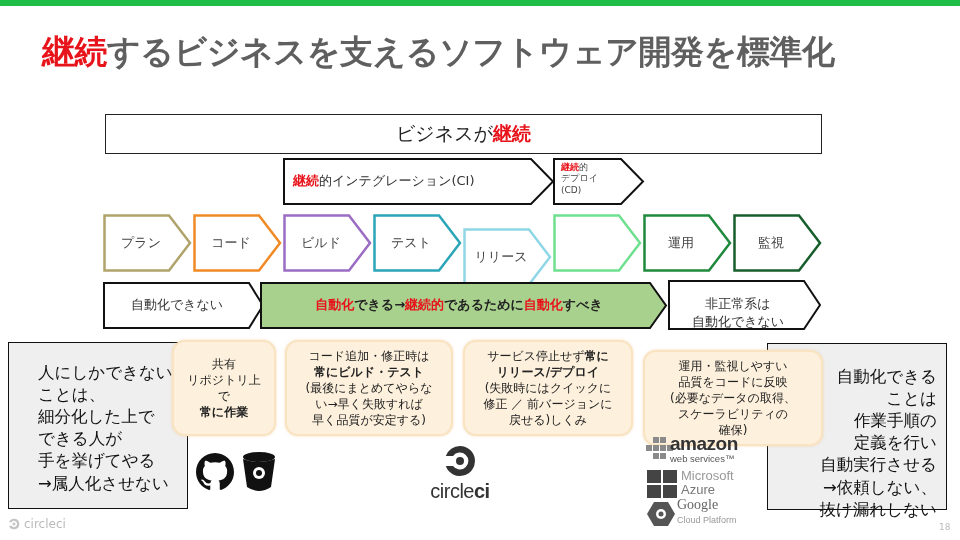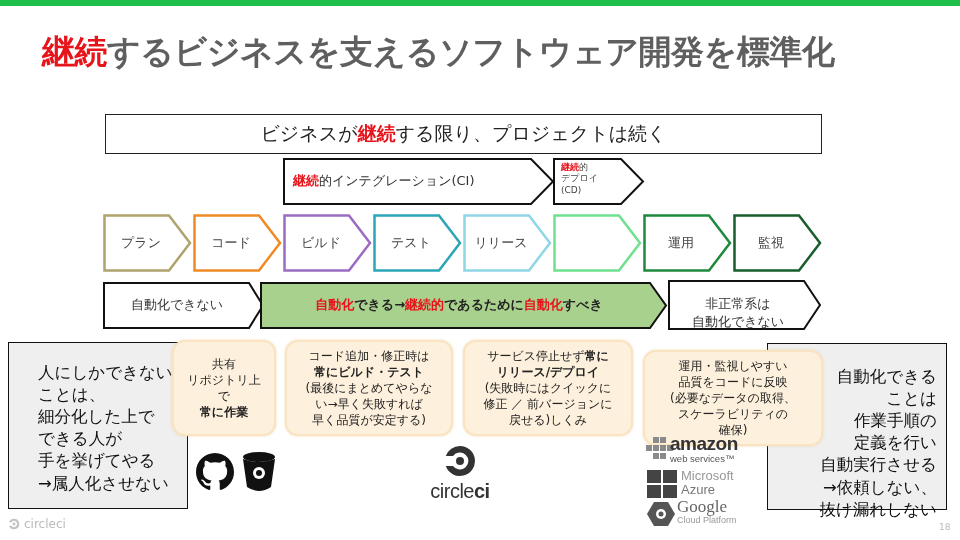--- a/index.html
+++ b/index.html
@@ -31,21 +31,20 @@
 </head>
 <body>
 
 <div class="topbar"></div>
 
 <div class="title"><span class="red">継続</span><span>するビジネスを支えるソフトウェア開発を標準化</span></div>
 
 <div class="banner">
   <span>ビジネスが</span>
     <span class="red">継続</span>
-    <span>する限り、プロジェクトは続く</span>
 </div>
 
 <div class="arrow ci" style="left:283px;top:158px;width:272px;height:47px;">
   <svg width="272" height="47">
       <polygon points="1,1 248,1 270,23.5 248,46 1,46" fill="#fff" stroke="#111" stroke-width="2"></polygon>
     </svg>
   <div class="lbl" style="left:0;top:0;width:250px;height:47px;">
       <span class="red" style="font-weight:bold">継続</span>
       <span>的インテグレーション(CI)</span>
     </div>
@@ -80,21 +79,21 @@
         <polygon points="1.5,1.5 66,1.5 87,29 66,56.5 1.5,56.5" fill="#fff" stroke="#9b6cc4" stroke-width="2.5"></polygon>
       </svg>
       <div class="lbl" style="left: 0px; top: 0px; width: 76px; height: 58px; white-space: pre;">ビルド</div>
     </div>
     <div class="arrow step" style="left: 373px; top: 214px; width: 88px; height: 58px;">
       <svg width="88" height="58">
         <polygon points="1.5,1.5 66,1.5 87,29 66,56.5 1.5,56.5" fill="#fff" stroke="#2ba5b8" stroke-width="2.5"></polygon>
       </svg>
       <div class="lbl" style="left: 0px; top: 0px; width: 76px; height: 58px; white-space: pre;">テスト</div>
     </div>
-    <div class="arrow step" style="left: 463px; top: 214px; width: 88px; height: 72px;">
+    <div class="arrow step" style="left: 463px; top: 228px; width: 88px; height: 72px;">
       <svg width="88" height="58">
         <polygon points="1.5,1.5 66,1.5 87,29 66,56.5 1.5,56.5" fill="#fff" stroke="#8fd6e6" stroke-width="2.5"></polygon>
       </svg>
       <div class="lbl" style="left: 0px; top: 0px; width: 76px; height: 58px; white-space: pre;">リリース</div>
     </div>
     <div class="arrow step" style="left: 553px; top: 214px; width: 88px; height: 58px;">
       <svg width="88" height="58">
         <polygon points="1.5,1.5 66,1.5 87,29 66,56.5 1.5,56.5" fill="#fff" stroke="#6fe08f" stroke-width="2.5"></polygon>
       </svg>
     </div>
@@ -234,21 +233,21 @@
   <div style="position:absolute;left:34px;top:0px;font-size:13px;color:#999;font-family:'Liberation Sans',sans-serif;">Microsoft</div>
   <div style="position:absolute;left:34px;top:14px;font-size:13px;color:#777;font-family:'Liberation Sans',sans-serif;">Azure</div>
 </div>
 
 <div class="logo" style="left:647px;top:498px;width:110px;">
   <svg width="28" height="26" viewBox="0 0 28 26" style="position:absolute;left:0;top:3px;">
       <polygon points="7,1 21,1 28,13 21,25 7,25 0,13" fill="#555"></polygon>
       <circle cx="14" cy="13" r="5" fill="#fff"></circle>
       <circle cx="14" cy="13" r="2.5" fill="#555"></circle>
     </svg>
-  <div style="position:absolute;left:30px;top:-1px;font-size:17px;color:#666;font-family:'Liberation Serif',serif;">Google</div>
+  <div style="position:absolute;left:30px;top:-1px;font-size:14px;color:#666;font-family:'Liberation Serif',serif;">Google</div>
   <div style="position:absolute;left:30px;top:17px;font-size:9px;color:#999;font-family:'Liberation Sans',sans-serif;white-space:nowrap;">Cloud Platform</div>
 </div>
 
 <div class="footer-logo">
   <svg width="12" height="12" viewBox="0 0 34 34">
       <path d="M17 2 A15 15 0 1 1 2.8 22 L10 22 A8.5 8.5 0 1 0 10 12 L2.8 12 A15 15 0 0 1 17 2 Z" fill="#c4c4c4"></path>
       <circle cx="17" cy="17" r="4" fill="#c4c4c4"></circle>
     </svg>
   <span>circleci</span>
 </div>

